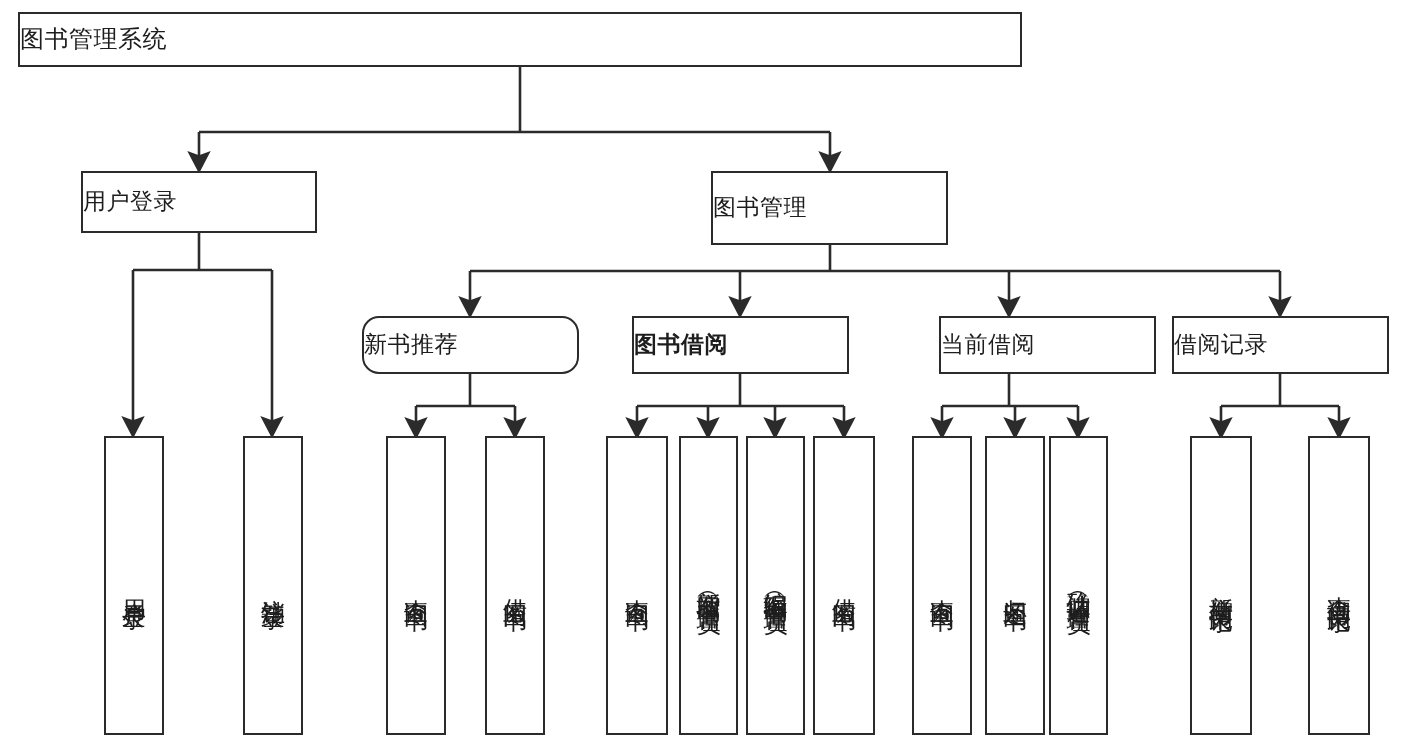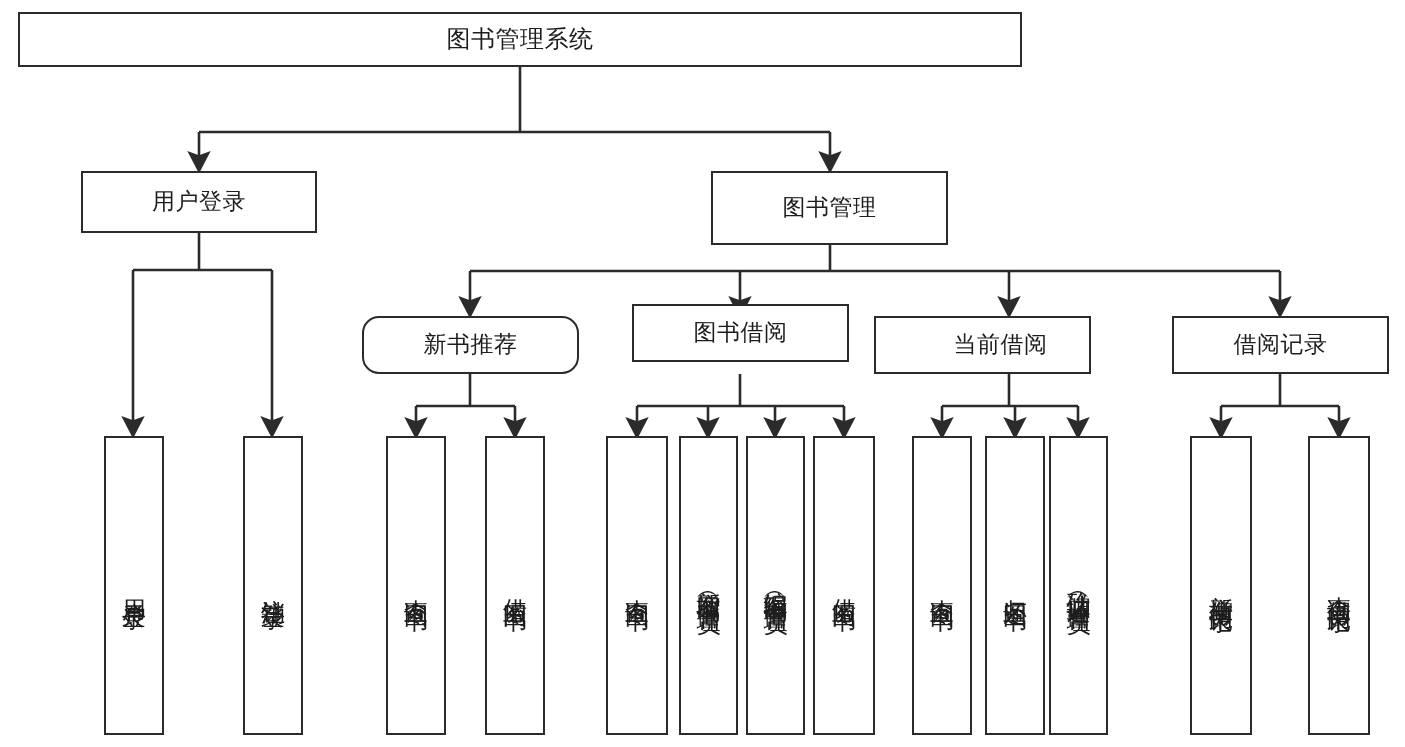--- a/index.html
+++ b/index.html
@@ -27,21 +27,20 @@
     height: 747px;
     pointer-events: none;
   }
   .node {
     position: absolute;
     box-sizing: border-box;
     background: #ffffff;
     border: 2.5px solid #2b2b2b;
     display: flex;
     align-items: center;
-    justify-content: center;
     overflow: hidden;
   }
   .node-label {
     color: #1d1d1d;
     line-height: 1.12;
     text-align: center;
     white-space: nowrap;
   }
   .node.horizontal .node-label {
     font-size: 23px;
@@ -135,24 +134,24 @@
   <div class="node horizontal" style="left:81px; top:171px; width:236px; height:62px;">
     <span class="node-label">用户登录</span>
   </div>
   <div class="node horizontal" style="left:711px; top:171px; width:237px; height:74px;">
     <span class="node-label">图书管理</span>
   </div>
 
   <div class="node horizontal" style="left:362px; top:316px; width:217px; height:58px;border-radius:17px;">
     <span class="node-label">新书推荐</span>
   </div>
-  <div class="node horizontal" style="left:632px; top:304px; width:217px; height:58px;">
+  <div class="node horizontal" style="left:632px; top:316px; width:217px; height:58px;font-weight:bold;">
     <span class="node-label">图书借阅</span>
   </div>
-  <div class="node horizontal" style="left:874px; top:316px; width:217px; height:58px;padding-left:36px;">
+  <div class="node horizontal" style="left:939px; top:316px; width:217px; height:58px;">
     <span class="node-label">当前借阅</span>
   </div>
   <div class="node horizontal" style="left:1172px; top:316px; width:217px; height:58px;">
     <span class="node-label">借阅记录</span>
   </div>
 
   <div class="node vertical" style="left:104px; top:436px; width:60px; height:299px;">
     <span class="node-label">用户登录</span>
   </div>
   <div class="node vertical" style="left:243px; top:436px; width:60px; height:299px;">

